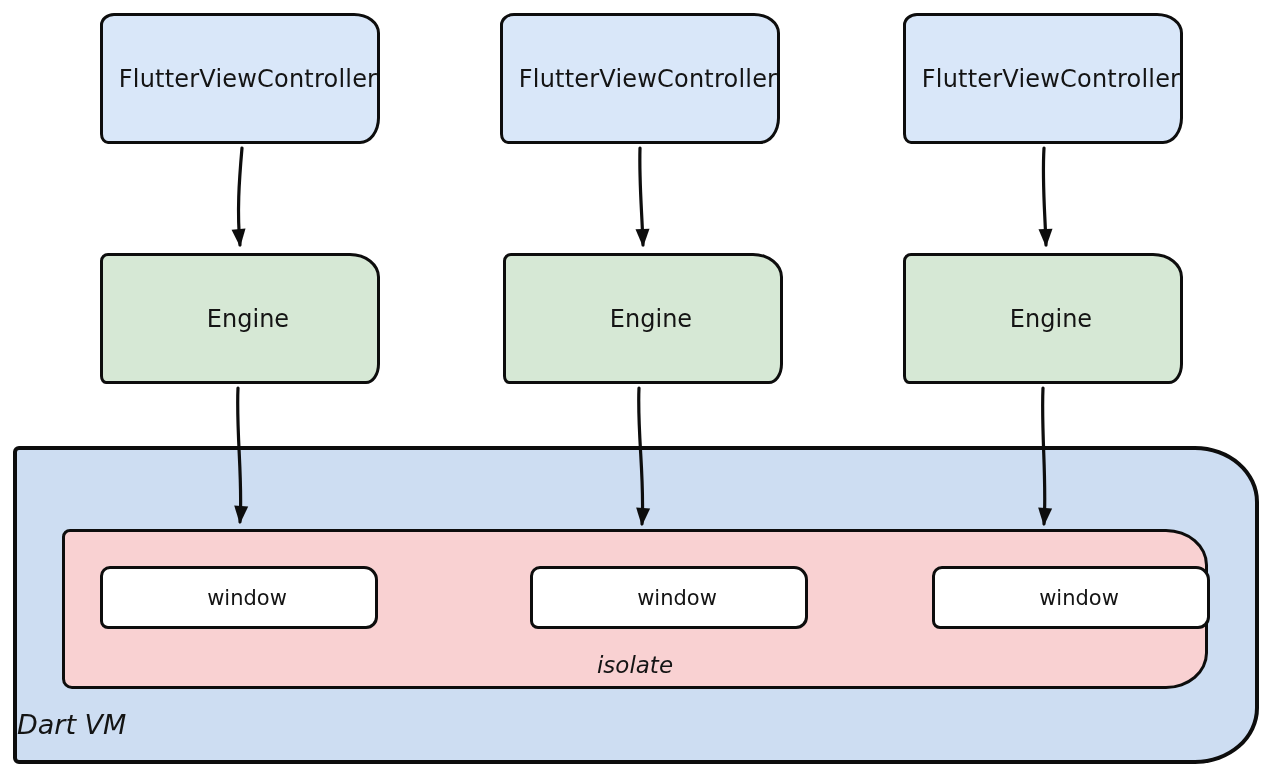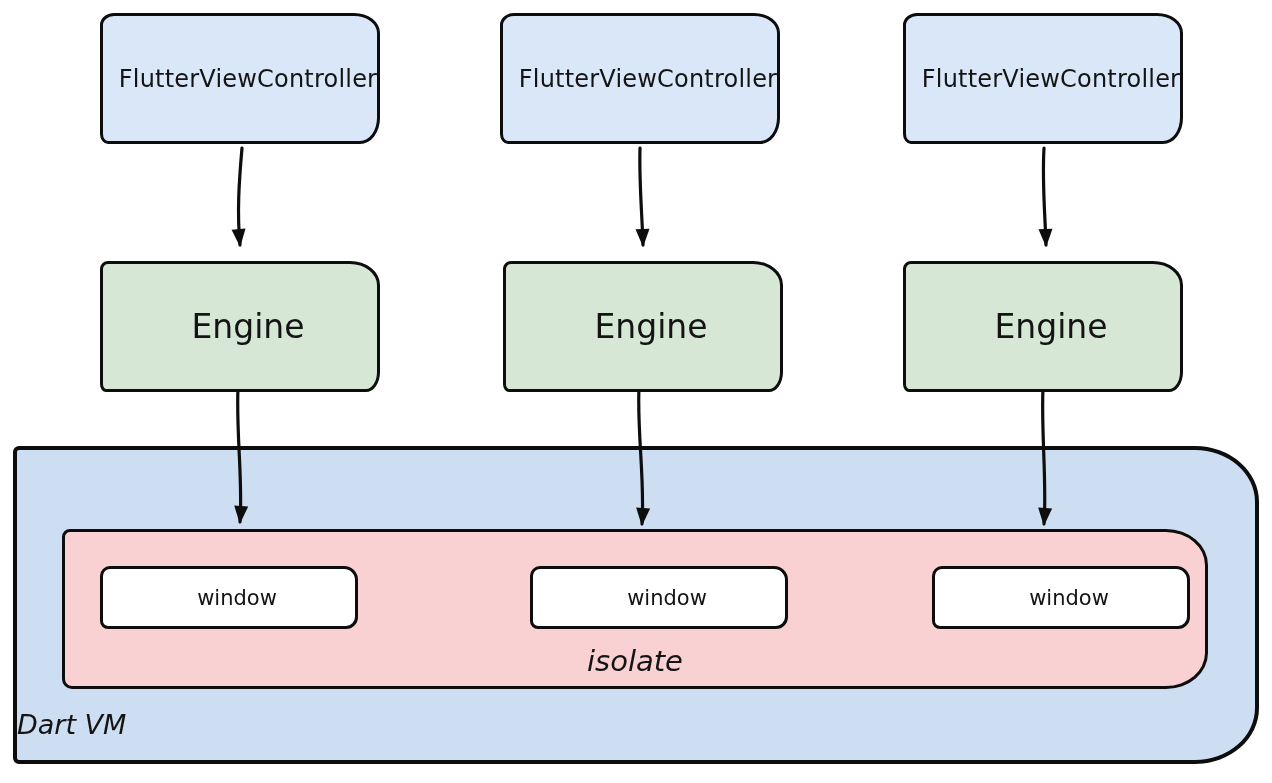--- a/index.html
+++ b/index.html
@@ -33,23 +33,23 @@
   }
   .controller {
     background: var(--controller-fill);
     width: 280px; height: 131px; top: 13px;
     border-radius: 14px 26px 20px 8px / 12px 20px 26px 10px;
     font-size: 24px;
     letter-spacing: 0.2px;
   }
   .engine {
     background: var(--engine-fill);
-    width: 280px; height: 131px; top: 261px;
+    width: 280px; height: 131px; top: 253px;
     border-radius: 8px 30px 14px 6px / 8px 24px 20px 8px;
-    font-size: 33px;
+    font-size: 24px;
   }
   .vm-container {
     position: absolute;
     left: 13px; top: 446px;
     width: 1246px; height: 318px;
     background: var(--vm-fill);
     border: 4px solid var(--stroke);
     border-radius: 6px 64px 64px 6px / 6px 56px 56px 6px;
   }
   .vm-label {
@@ -64,26 +64,26 @@
     left: 62px; top: 529px;
     width: 1146px; height: 160px;
     background: var(--isolate-fill);
     border: 3.5px solid var(--stroke);
     border-radius: 8px 42px 42px 10px / 8px 36px 36px 10px;
   }
   .isolate-label {
     position: absolute;
     left: 0; right: 0; bottom: 8px;
     text-align: center;
-    font-size: 29px;
+    font-size: 23px;
     font-style: italic;
   }
   .window {
     background: var(--window-fill);
-    width: 258px; height: 63px; top: 566px;
+    width: 278px; height: 63px; top: 566px;
     border-radius: 10px 14px 12px 8px;
     font-size: 21px;
   }
   .arrows {
     position: absolute;
     inset: 0;
     pointer-events: none;
   }
   .arrows path.line {
     fill: none;

